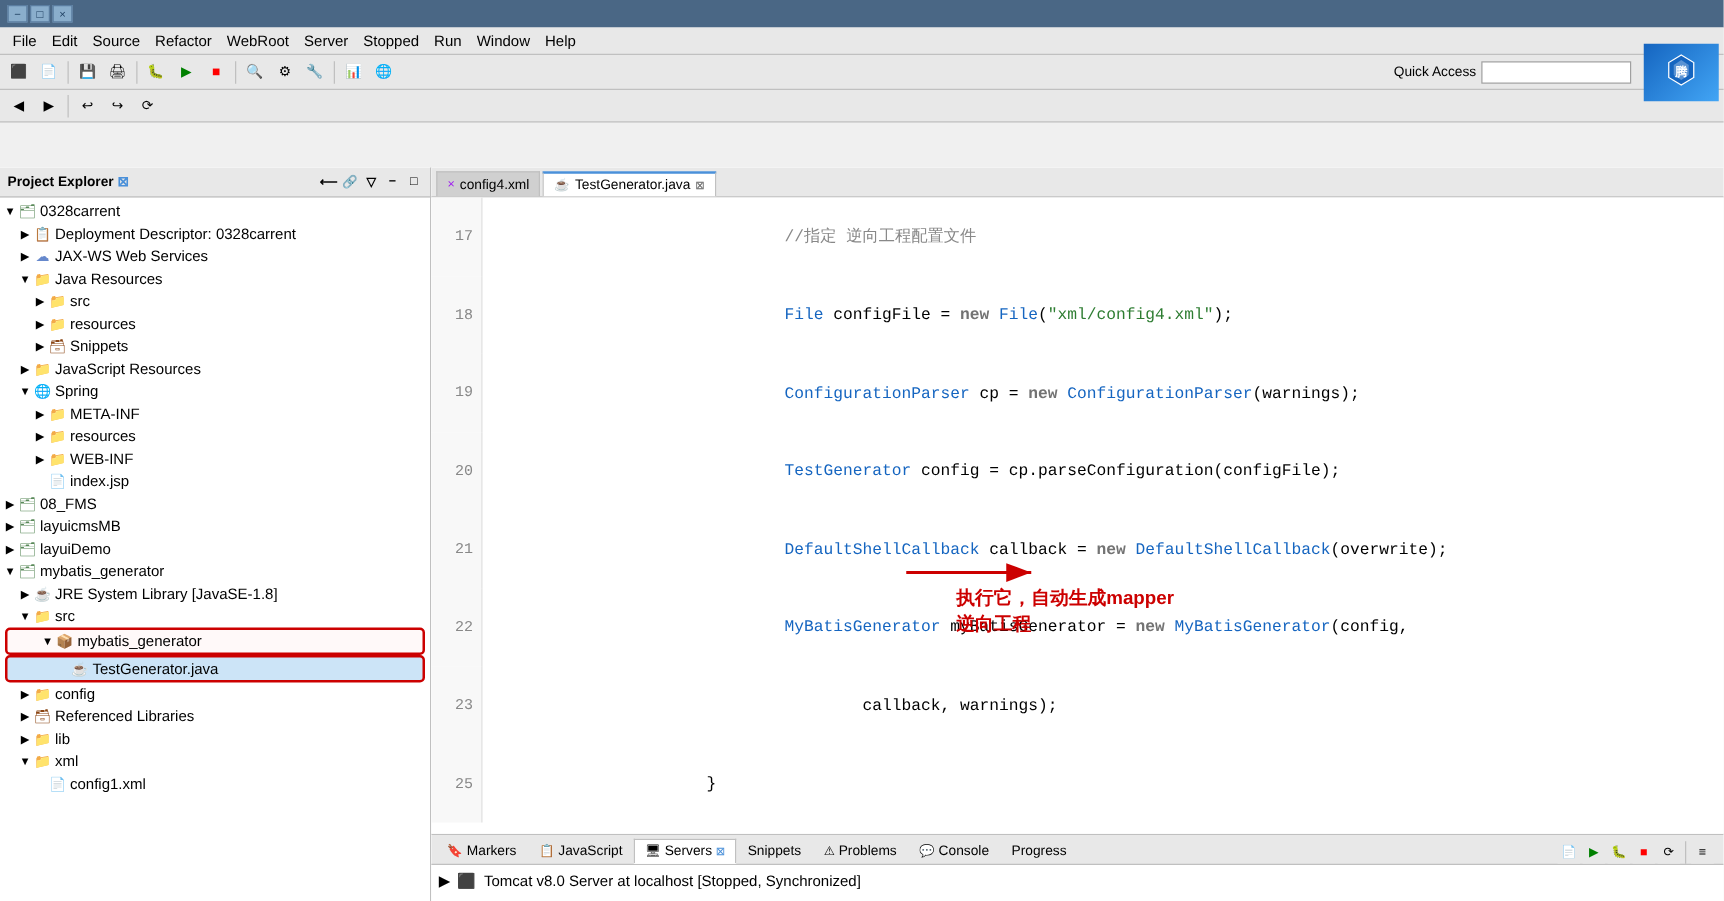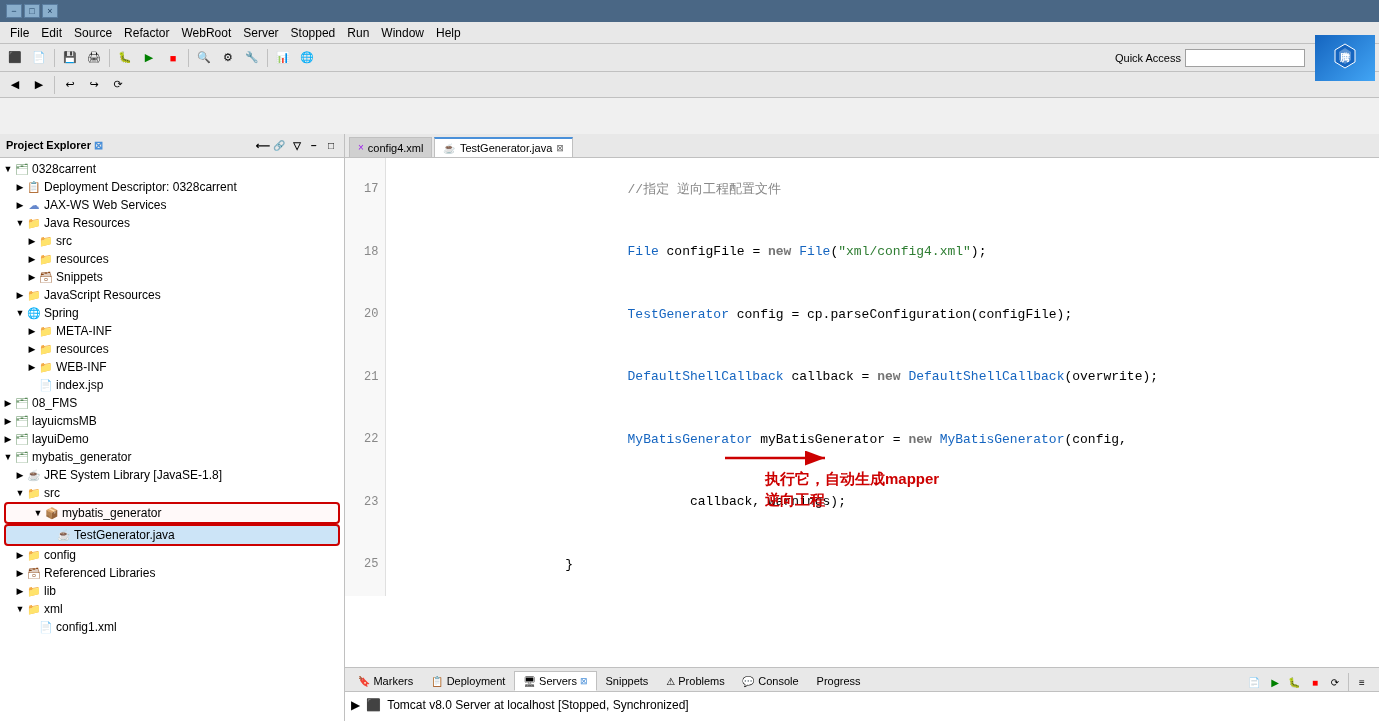--- a/index.html
+++ b/index.html
@@ -540,20 +540,26 @@
               <span style="color:#888888;">&nbsp;&nbsp;&nbsp;&nbsp;&nbsp;&nbsp;&nbsp;&nbsp;&nbsp;&nbsp;&nbsp;&nbsp;&nbsp;&nbsp;&nbsp;&nbsp;//指定 逆向工程配置文件</span>
             </td>
           </tr>
           <tr>
             <td class="line-num">18</td>
             <td class="code-line">
               &nbsp;&nbsp;&nbsp;&nbsp;&nbsp;&nbsp;&nbsp;&nbsp;&nbsp;&nbsp;&nbsp;&nbsp;&nbsp;&nbsp;&nbsp;&nbsp;<span class="type">File</span> configFile = <span class="kw">new</span> <span class="type">File</span>(<span class="str">"xml/config4.xml"</span>);
             </td>
           </tr>
           <tr>
+            <td class="line-num">19</td>
+            <td class="code-line">
+              &nbsp;&nbsp;&nbsp;&nbsp;&nbsp;&nbsp;&nbsp;&nbsp;&nbsp;&nbsp;&nbsp;&nbsp;&nbsp;&nbsp;&nbsp;&nbsp;<span class="type">ConfigurationParser</span> cp = <span class="kw">new</span> <span class="type">ConfigurationParser</span>(warnings);
+            </td>
+          </tr>
+          <tr>
             <td class="line-num">20</td>
             <td class="code-line">
               &nbsp;&nbsp;&nbsp;&nbsp;&nbsp;&nbsp;&nbsp;&nbsp;&nbsp;&nbsp;&nbsp;&nbsp;&nbsp;&nbsp;&nbsp;&nbsp;<span class="type">TestGenerator</span> config = cp.parseConfiguration(configFile);
             </td>
           </tr>
           <tr>
             <td class="line-num">21</td>
             <td class="code-line">
               &nbsp;&nbsp;&nbsp;&nbsp;&nbsp;&nbsp;&nbsp;&nbsp;&nbsp;&nbsp;&nbsp;&nbsp;&nbsp;&nbsp;&nbsp;&nbsp;<span class="type">DefaultShellCallback</span> callback = <span class="kw">new</span> <span class="type">DefaultShellCallback</span>(overwrite);
             </td>
@@ -597,21 +603,21 @@
     </div>
 
     <div id="bottom-panel">
       <div id="bottom-tabs">
         <div class="bottom-tab">
           <span class="bottom-tab-icon">🔖</span>
           <span>Markers</span>
         </div>
         <div class="bottom-tab">
           <span class="bottom-tab-icon">📋</span>
-          <span>Deployment</span>
+          <span>JavaScript</span>
         </div>
         <div class="bottom-tab active">
           <span class="bottom-tab-icon">🖥</span>
           <span>Servers</span>
           <span style="color:#4a90d9;font-size:9px;">⊠</span>
         </div>
         <div class="bottom-tab">
           <span>Snippets</span>
         </div>
         <div class="bottom-tab">

